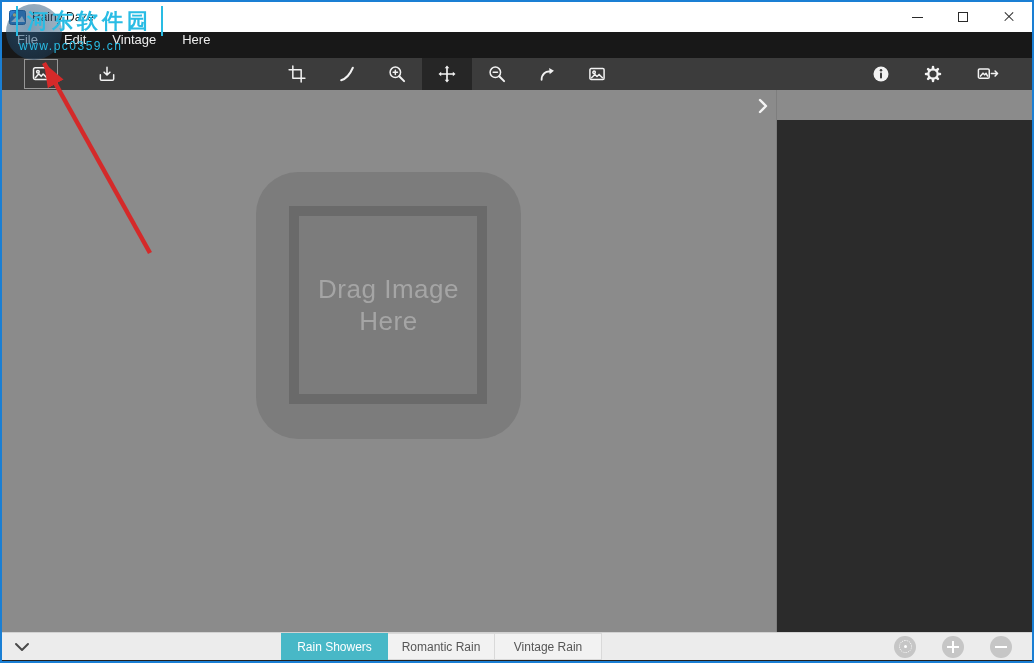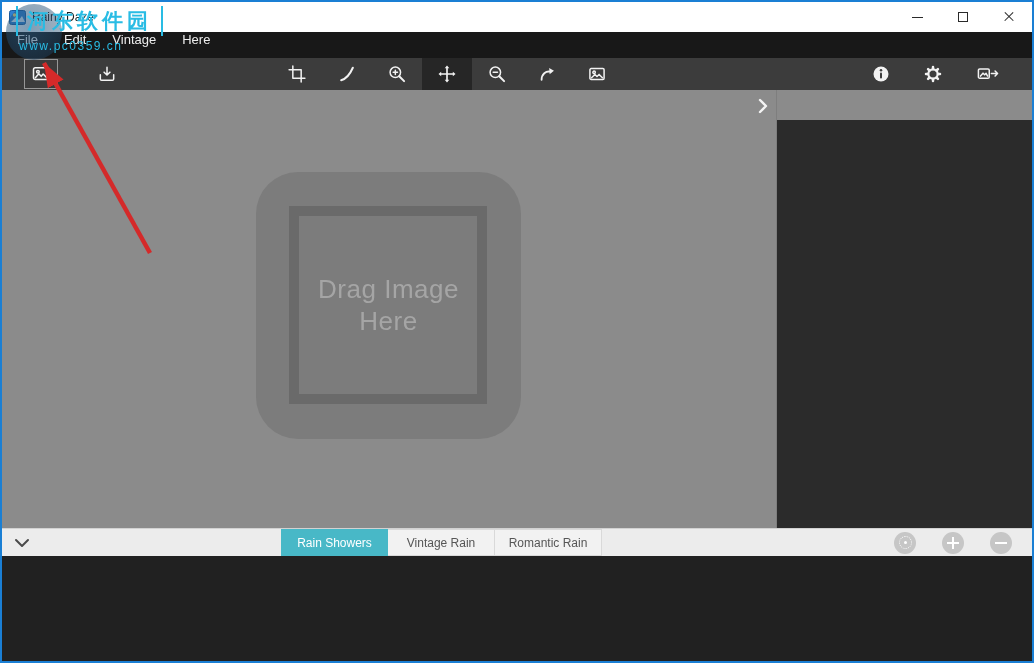--- a/index.html
+++ b/index.html
@@ -37,21 +37,21 @@
   .tb-right { position:absolute; right:24px; top:0; height:100%; display:flex; align-items:center; gap:18px; }
   .tb-btn { background:transparent; border:none; width:34px; height:30px; display:flex;
             align-items:center; justify-content:center; cursor:default; }
   .tb-center .tb-btn { width:50px; height:32px; }
   .tb-btn.highlighted { border:1px solid #979797; }
   .tb-btn.pressed { background:#262626; }
   .ic { width:20px; height:20px; stroke:#f2f2f2; fill:none; stroke-width:1.8;
         stroke-linecap:round; stroke-linejoin:round; }
 
   
-  .main { height:438px; display:flex; flex:0 0 auto; }
+  .main { height:542px; display:flex; flex:0 0 auto; }
   .canvas { width:774px; background:#8b8b8b; position:relative; }
   .dropzone { position:absolute; left:254px; top:82px; width:265px; height:267px;
               background:#7c7c7c; border-radius:42px; }
   .frame { position:absolute; left:33px; top:34px; width:198px; height:198px;
            border:10px solid #6a6a6a; }
   .drop-text { position:absolute; inset:0; display:flex; align-items:center; justify-content:center;
                text-align:center; color:#a5a5a5; font-size:26px; line-height:1.22;
                letter-spacing:.5px; }
   .drop-text span { width:180px; display:inline-block; }
   .panel-toggle { position:absolute; right:4px; top:6px; width:18px; height:20px;
@@ -250,22 +250,22 @@
   </div>
 
   <div class="tabbar">
     <button class="tab-chevron">
       <svg width="16" height="10" viewBox="0 0 16 10">
         <polyline points="2,2 8,8 14,2" fill="none" stroke="#4a4a4a" stroke-width="2" stroke-linecap="round" stroke-linejoin="round"></polyline>
       </svg>
     </button>
     <div class="tabs">
       <div class="tab active">Rain Showers</div>
+      <div class="tab">Romantic Rain</div>
       <div class="tab">Vintage Rain</div>
-      <div class="tab">Romantic Rain</div>
     </div>
     <div class="tab-actions">
       <button class="circle-btn">
         <span class="dotted"></span>
       </button>
       <button class="circle-btn">
         <span class="plus">
             <i class="h"></i>
             <i class="v"></i>
           </span>

